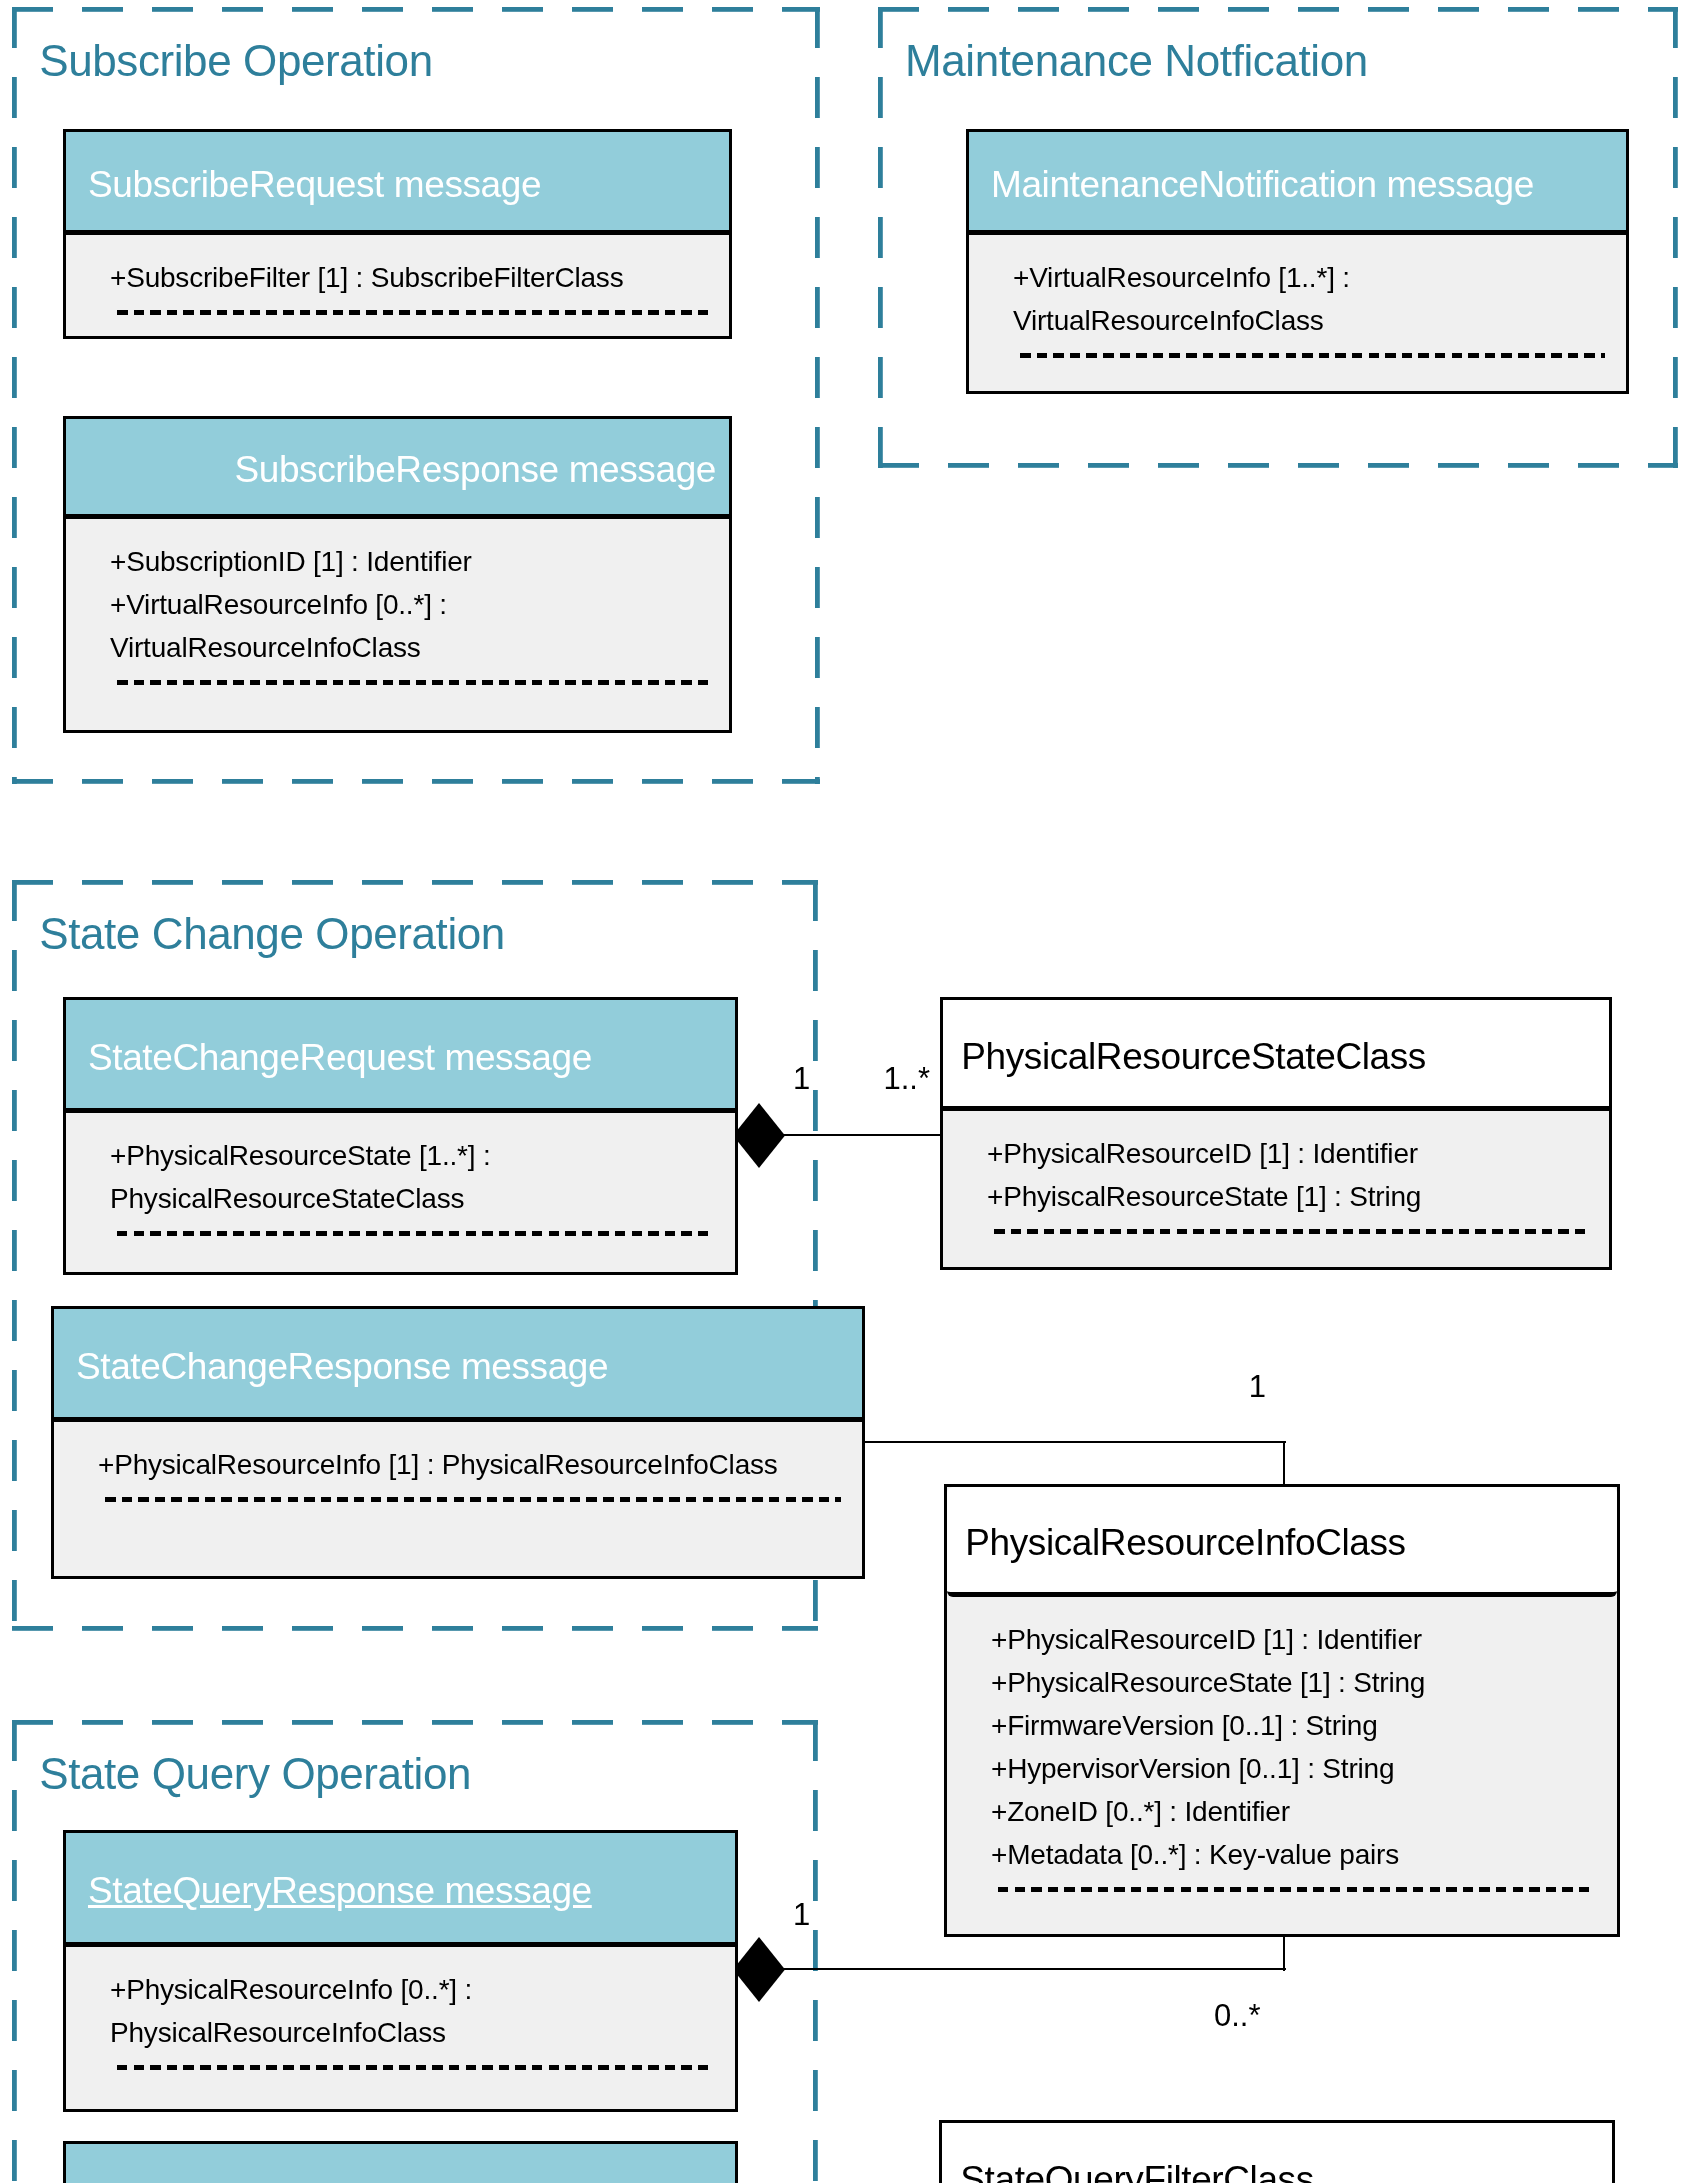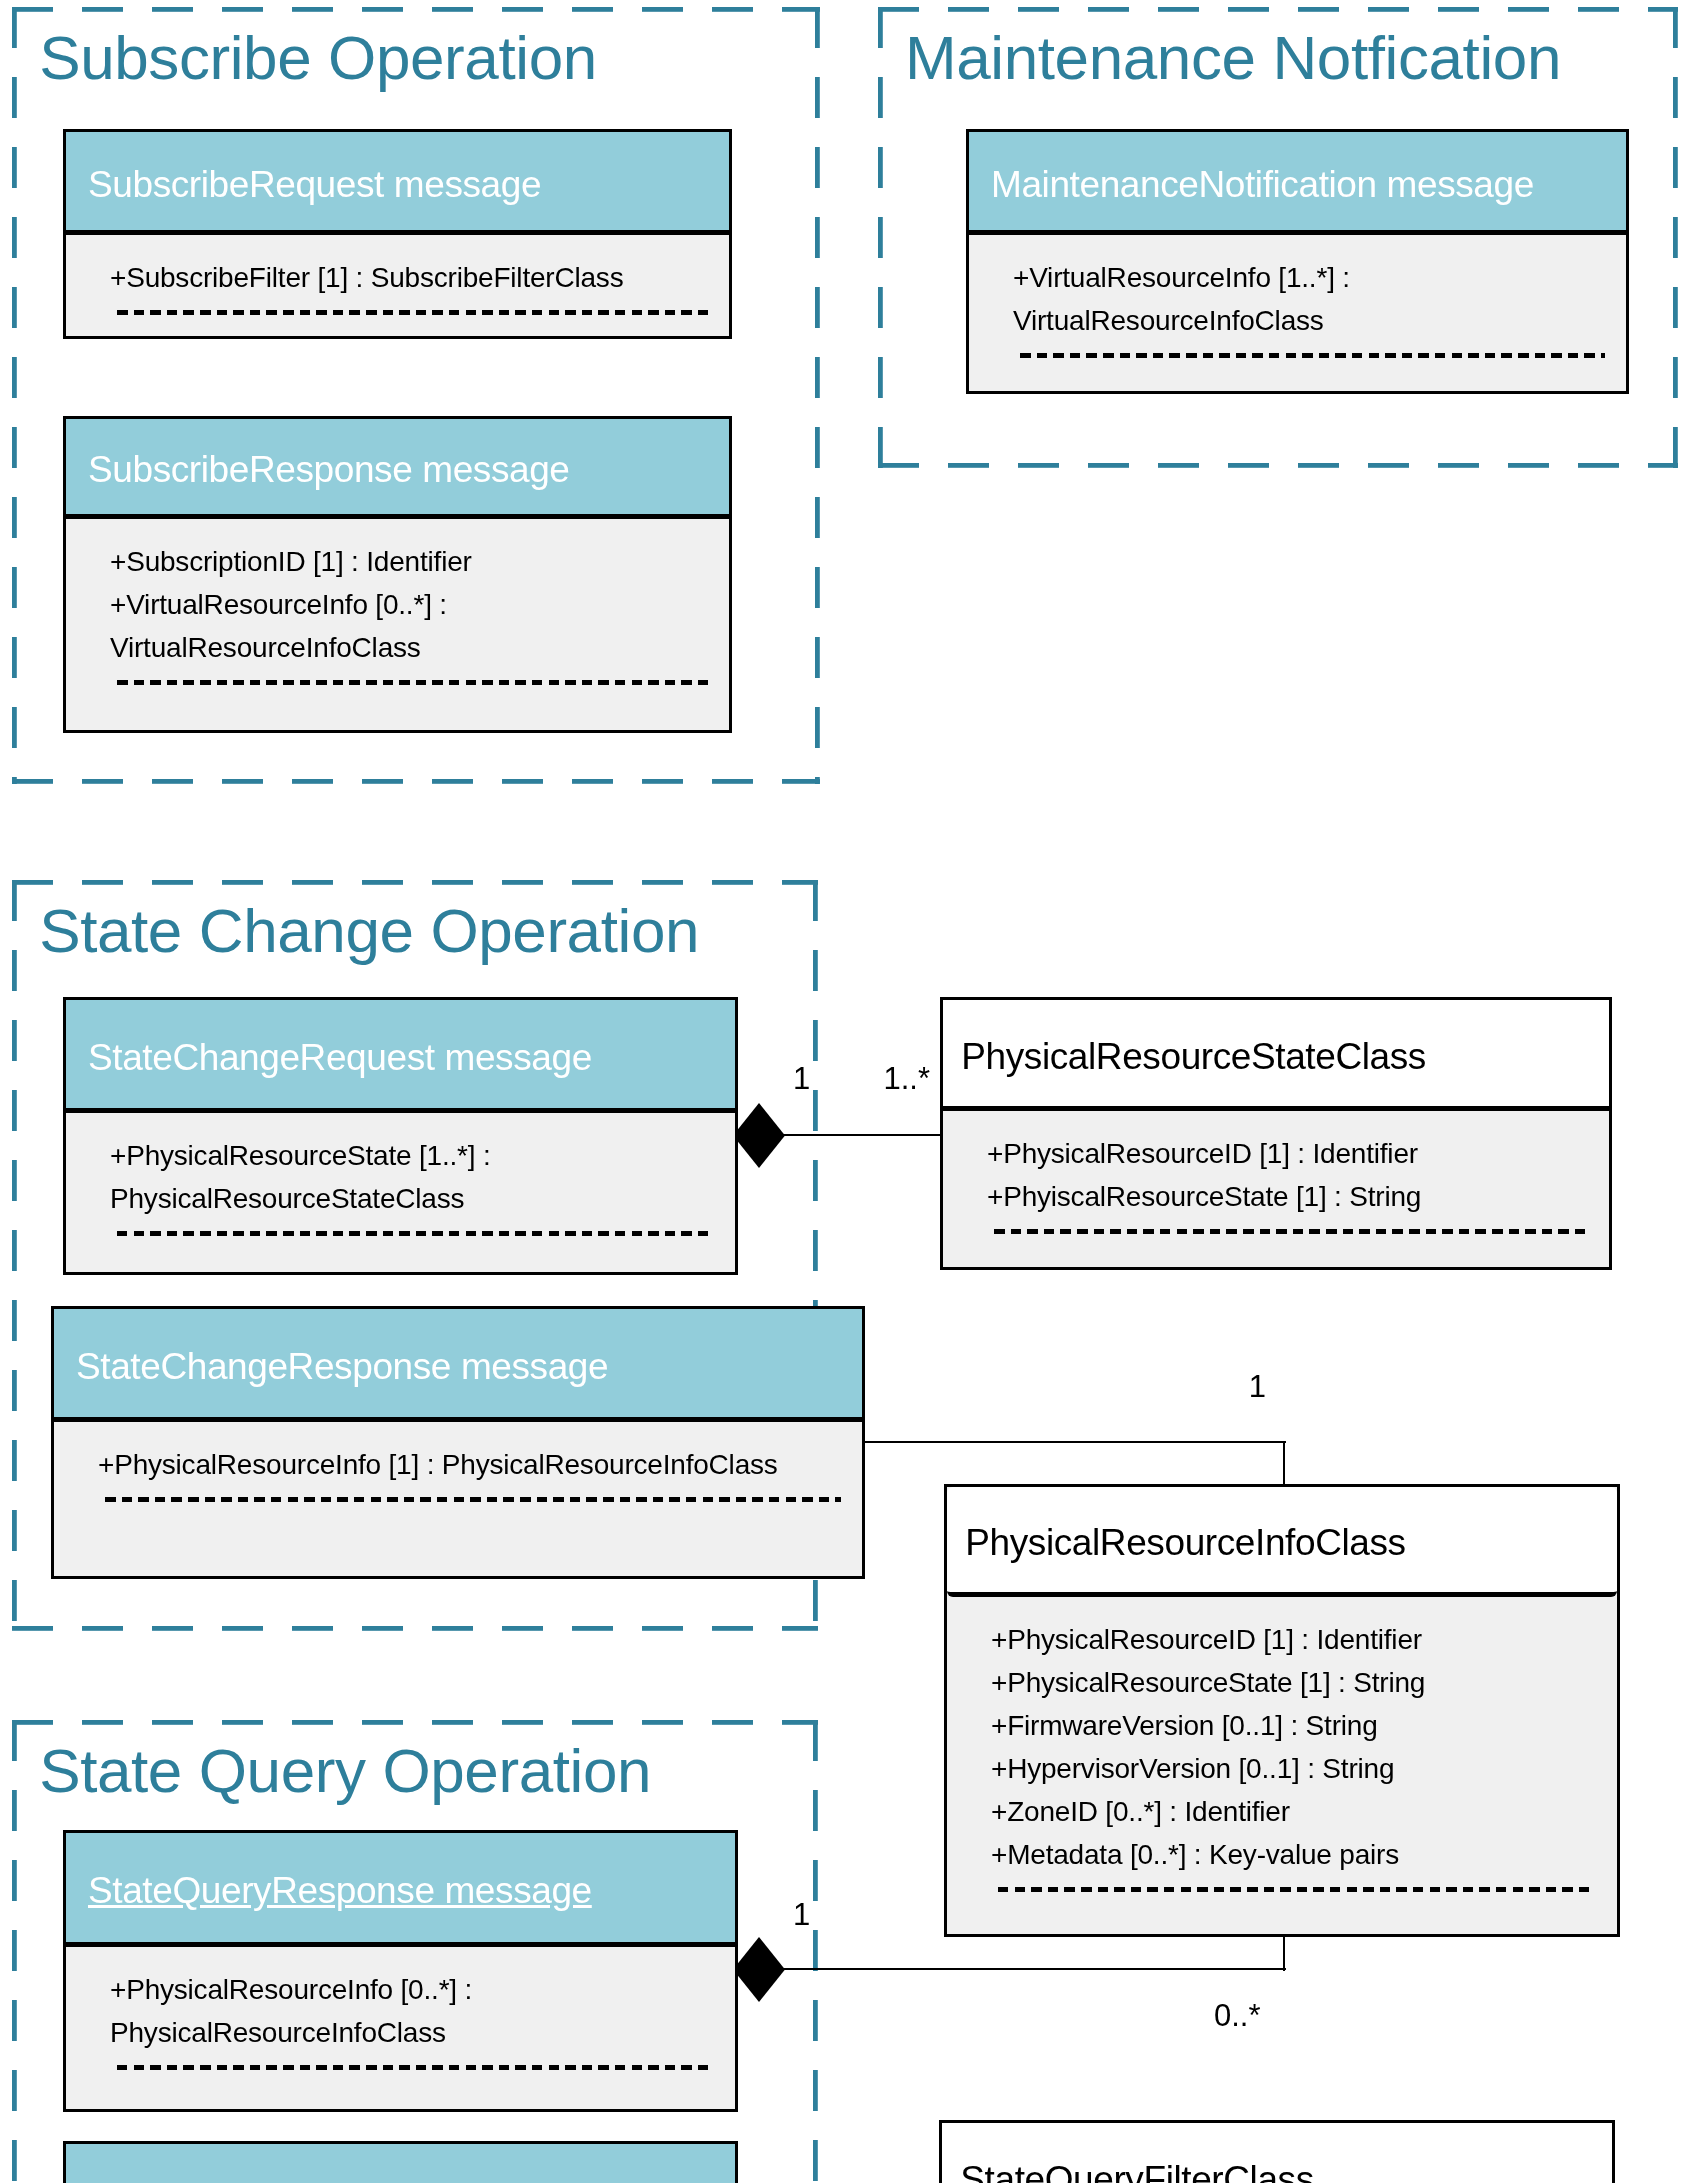--- a/index.html
+++ b/index.html
@@ -18,22 +18,22 @@
     background-image:
       repeating-linear-gradient(90deg, var(--teal) 0 41px, transparent 41px 70px),
       repeating-linear-gradient(90deg, var(--teal) 0 41px, transparent 41px 70px),
       repeating-linear-gradient(180deg, var(--teal) 0 41px, transparent 41px 70px),
       repeating-linear-gradient(180deg, var(--teal) 0 41px, transparent 41px 70px);
     background-position:0 0, 0 100%, 0 0, 100% 0;
     background-size:100% 4.8px, 100% 4.8px, 4.8px 100%, 4.8px 100%;
     background-repeat:no-repeat;
   }
   .group-title{
-    position:absolute;left:27px;top:15px;
-    color:var(--teal);font-size:62px;letter-spacing:-0.4px;white-space:nowrap;
+    position:absolute;left:27px;top:29px;
+    color:var(--teal);font-size:44px;letter-spacing:-0.4px;white-space:nowrap;
   }
   .box{
     position:absolute;box-sizing:border-box;border:3.9px solid var(--ink);
     background:var(--body);
   }
   .box-header{
     box-sizing:border-box;display:flex;align-items:center;
     background:var(--hdr);color:#ffffff;border-bottom:5.2px solid var(--ink);
     padding:7px 13px 0 22px;font-size:37px;letter-spacing:-0.4px;white-space:nowrap;
   }
@@ -101,21 +101,21 @@
     <div class="box-header" style="height:103px;">
       <span>SubscribeRequest message</span>
     </div>
     <div class="box-body">
       <div class="attr">+SubscribeFilter [1] : SubscribeFilterClass</div>
       <div class="sep"></div>
     </div>
   </div>
 
   <div class="box" style="left:63px;top:416px;width:669px;height:317px;">
-    <div class="box-header" style="height:100px;">
+    <div class="box-header" style="height:100px;justify-content:flex-end;">
       <span>SubscribeResponse message</span>
     </div>
     <div class="box-body">
       <div class="attr">+SubscriptionID [1] : Identifier</div>
       <div class="attr">+VirtualResourceInfo [0..*] : VirtualResourceInfoClass</div>
       <div class="sep"></div>
     </div>
   </div>
 
   <div class="box" style="left:966px;top:129px;width:663px;height:265px;">

